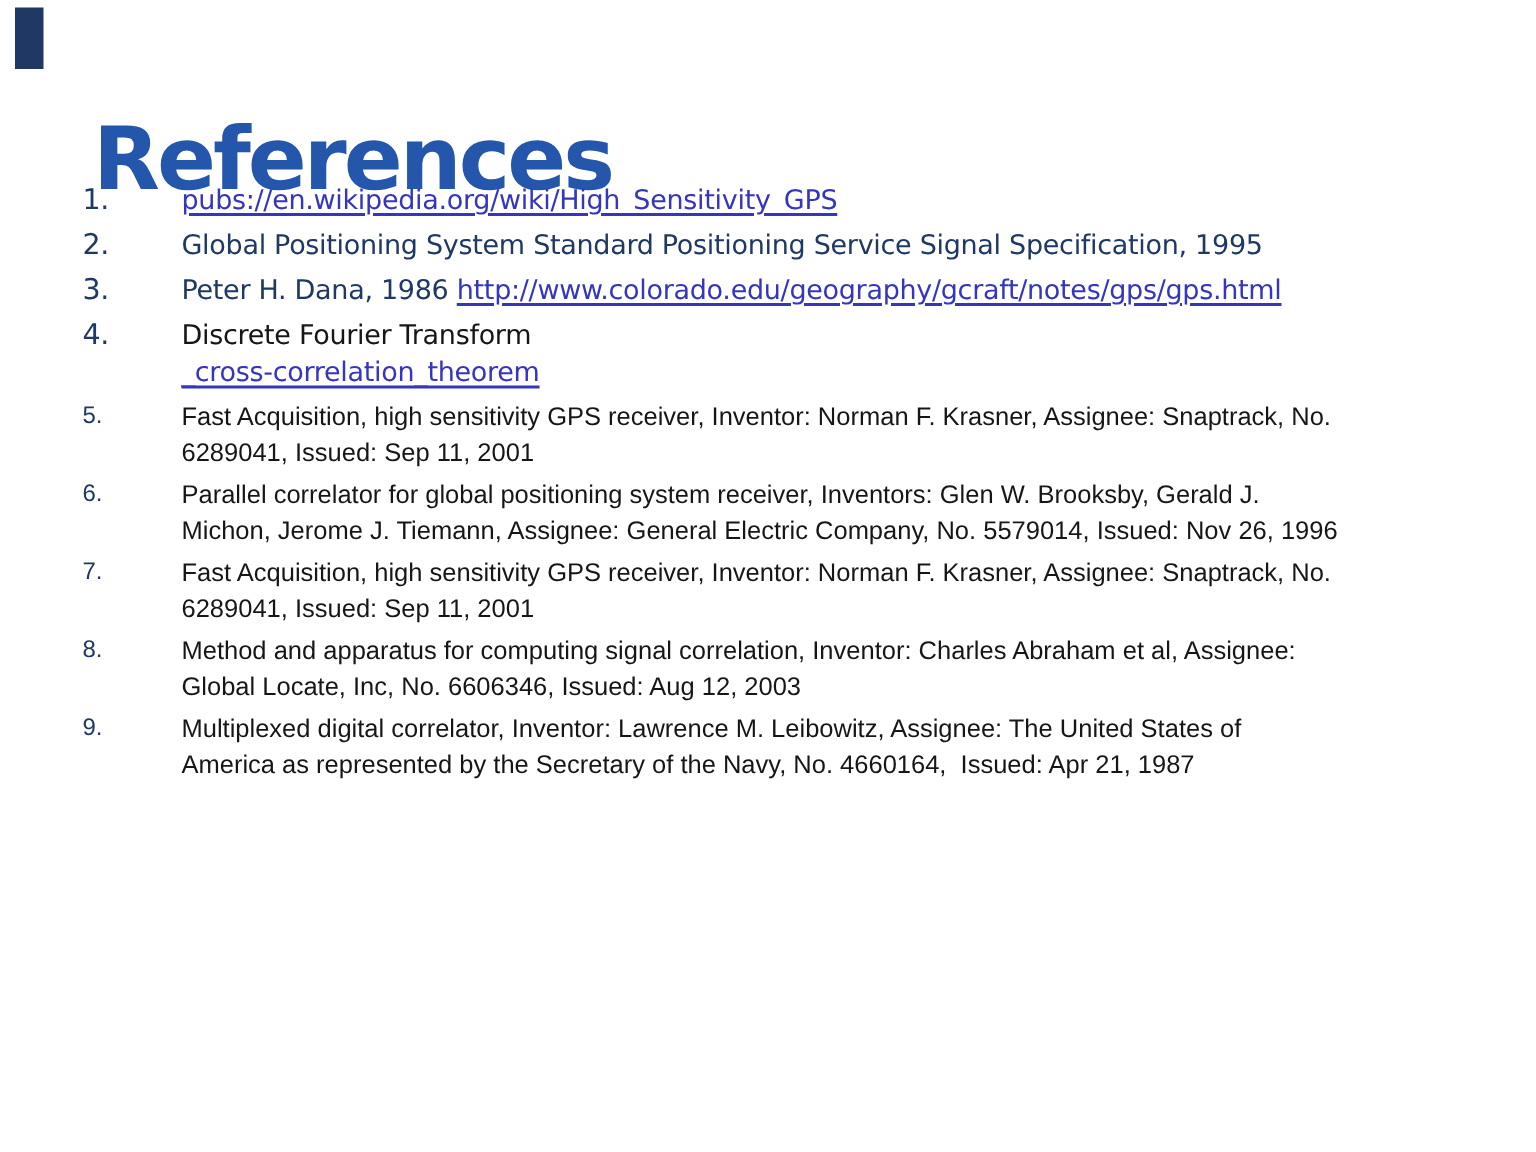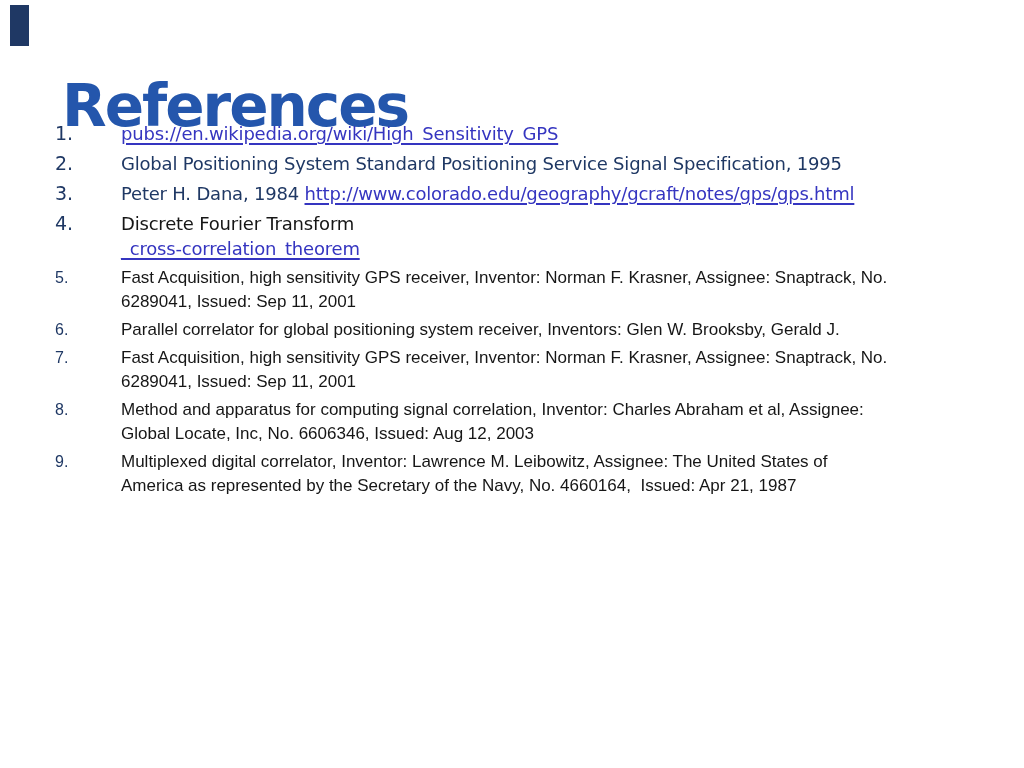--- a/index.html
+++ b/index.html
@@ -91,41 +91,42 @@
       </div>
       <div class="ref-item large">
         <div class="ref-num">2.</div>
         <div class="ref-body">
           <div class="ref-line"><span class="seg-navy">Global Positioning System Standard Positioning Service Signal Specification, 1995</span></div>
         </div>
       </div>
       <div class="ref-item large">
         <div class="ref-num">3.</div>
         <div class="ref-body">
-          <div class="ref-line"><span class="seg-navy">Peter H. Dana, 1984 </span><a class="seg-link">http://www.colorado.edu/geography/gcraft/notes/gps/gps.html</a></div>
+          <div class="ref-line"><span class="seg-navy">Peter H. Dana, 1986 </span><a class="seg-link">http://www.colorado.edu/geography/gcraft/notes/gps/gps.html</a></div>
         </div>
       </div>
       <div class="ref-item large">
         <div class="ref-num">4.</div>
         <div class="ref-body">
           <div class="ref-line"><span class="seg-black">Discrete Fourier Transform</span></div>
           <div class="ref-line"><a class="seg-link">_cross-correlation_theorem</a></div>
         </div>
       </div>
       <div class="ref-item small">
         <div class="ref-num">5.</div>
         <div class="ref-body">
           <div class="ref-line"><span class="seg-black">Fast Acquisition, high sensitivity GPS receiver, Inventor: Norman F. Krasner, Assignee: Snaptrack, No.</span></div>
           <div class="ref-line"><span class="seg-black">6289041, Issued: Sep 11, 2001</span></div>
         </div>
       </div>
       <div class="ref-item small">
         <div class="ref-num">6.</div>
         <div class="ref-body">
           <div class="ref-line"><span class="seg-black">Parallel correlator for global positioning system receiver, Inventors: Glen W. Brooksby, Gerald J.</span></div>
+          <div class="ref-line"><span class="seg-black">Michon, Jerome J. Tiemann, Assignee: General Electric Company, No. 5579014, Issued: Nov 26, 1996</span></div>
         </div>
       </div>
       <div class="ref-item small">
         <div class="ref-num">7.</div>
         <div class="ref-body">
           <div class="ref-line"><span class="seg-black">Fast Acquisition, high sensitivity GPS receiver, Inventor: Norman F. Krasner, Assignee: Snaptrack, No.</span></div>
           <div class="ref-line"><span class="seg-black">6289041, Issued: Sep 11, 2001</span></div>
         </div>
       </div>
       <div class="ref-item small">

